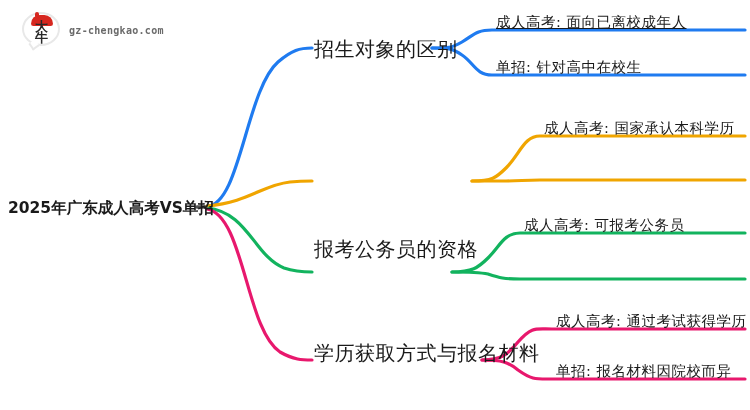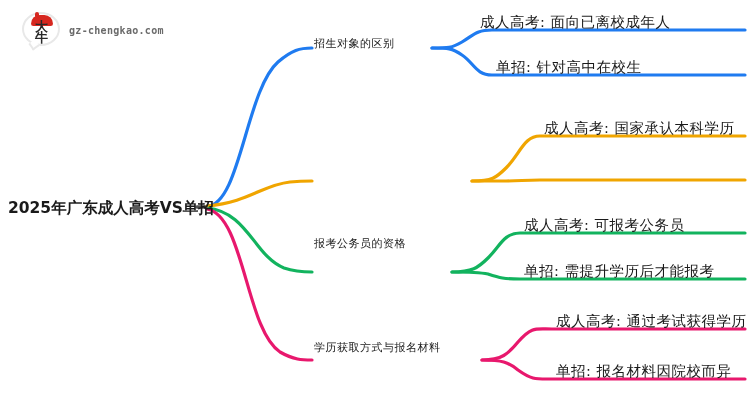--- a/index.html
+++ b/index.html
@@ -57,21 +57,21 @@
   .node {
     position:absolute; white-space:nowrap;
     font-family:"DejaVu Sans","Liberation Sans",sans-serif;
     color:#1a1a1a;
   }
   #root-node {
     left:8px; top:198px;
     font-size:15.5px; font-weight:700; letter-spacing:0px;
   }
   .branch-label {
-    font-size:11px; font-weight:400; letter-spacing:0.5px;
+    font-size:20px; font-weight:400; letter-spacing:0.5px;
   }
   .leaf-label {
     font-size:14.5px; font-weight:400; letter-spacing:0.5px;
   }
 </style>
 </head>
 <body>
 
 <div id="stage">
 
@@ -110,24 +110,23 @@
     <path d="M482,360 C502,360 508,354 518,342 C532,326 536,329 552,329 L745,329" fill="none" stroke="#e8186d" stroke-width="3.2" stroke-linecap="round"></path>
     <path d="M482,360 C502,360 508,362 518,370 C532,380 536,379 552,379 L745,379" fill="none" stroke="#e8186d" stroke-width="3.2" stroke-linecap="round"></path>
   </svg>
 
   <div class="node" id="root-node">2025年广东成人高考VS单招</div>
 
   <div class="node branch-label" style="left:314px; top:36px;">招生对象的区别</div>
   <div class="node branch-label" style="left:314px; top:236px;">报考公务员的资格</div>
   <div class="node branch-label" style="left:314px; top:340px;">学历获取方式与报名材料</div>
 
-  <div class="node leaf-label" style="left:480px; top:13px;">成人高考: 面向已离校成年人</div>
+  <div class="node leaf-label" style="left:496px; top:13px;text-decoration:underline;">成人高考: 面向已离校成年人</div>
   <div class="node leaf-label" style="left:496px; top:58px;">单招: 针对高中在校生</div>
 
   <div class="node leaf-label" style="left:544px; top:119px;">成人高考: 国家承认本科学历</div>
 
   <div class="node leaf-label" style="left:524px; top:216px;">成人高考: 可报考公务员</div>
-  <div class="node leaf-label" style="left:524px; top:262px;">单招: 需提升学历后才能报考</div>
 
   <div class="node leaf-label" style="left:556px; top:312px;">成人高考: 通过考试获得学历</div>
   <div class="node leaf-label" style="left:556px; top:362px;">单招: 报名材料因院校而异</div>
 
 </div>
 
 </body></html>

